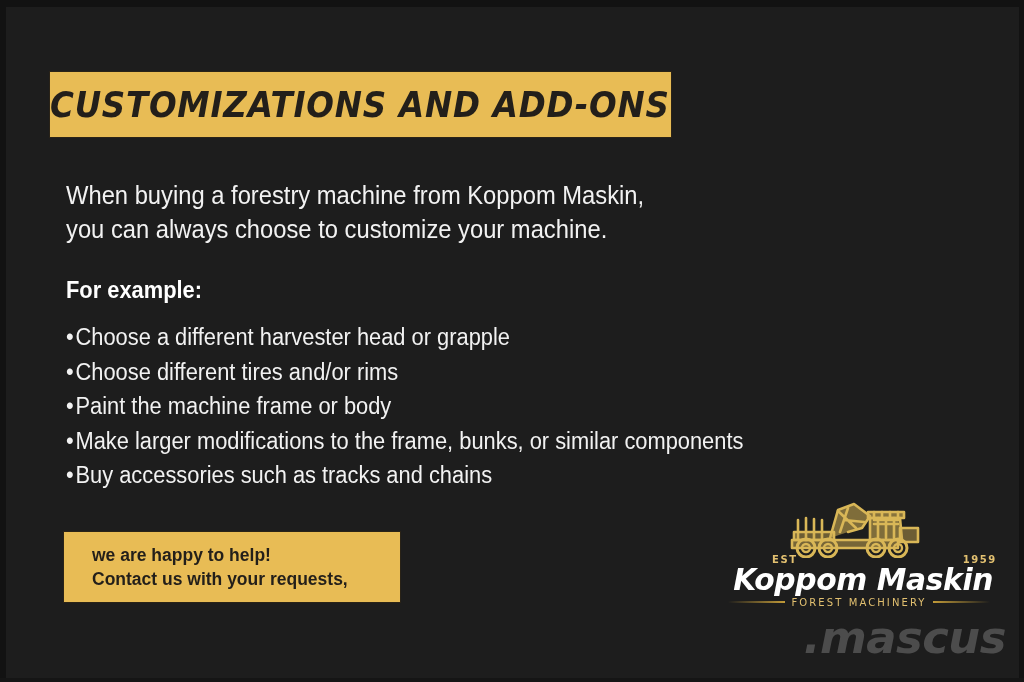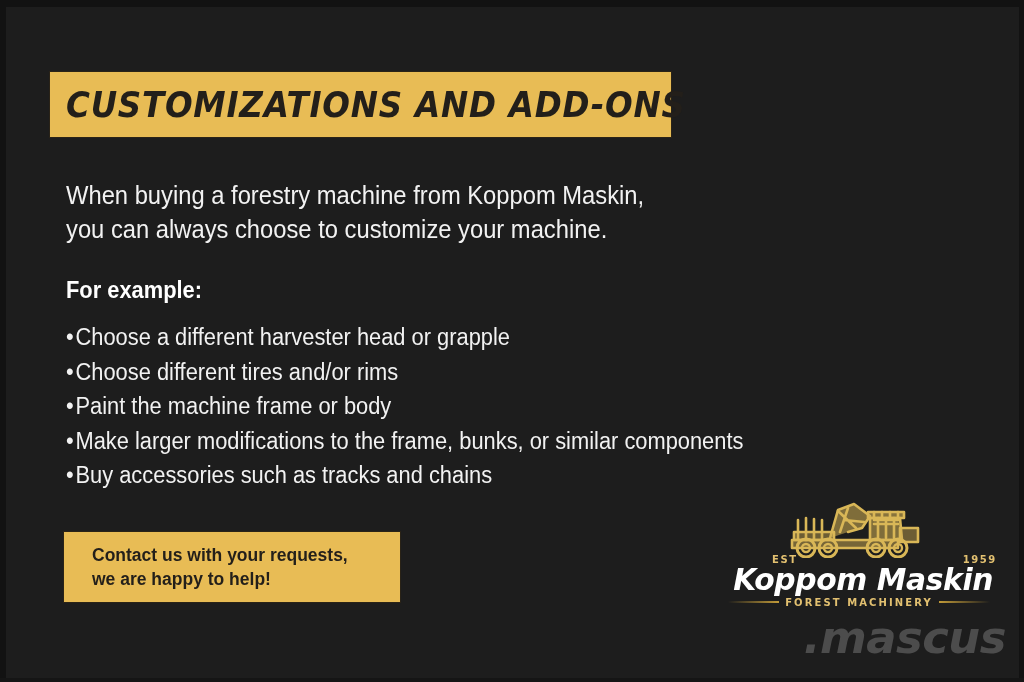--- a/index.html
+++ b/index.html
@@ -32,21 +32,21 @@
   .banner {
     position: absolute;
     left: 50px;
     top: 72px;
     width: 621px;
     height: 65px;
     background: #e8bc55;
     box-shadow: 0 0 0 1px #2a2317;
     display: flex;
     align-items: center;
-    padding-left: 16px;
+    padding-left: 0;
     box-sizing: border-box;
   }
   .banner-title {
     font-family: "DejaVu Sans", sans-serif;
     font-style: italic;
     font-weight: bold;
     font-size: 35px;
     letter-spacing: 0.8px;
     color: #231f1a;
     transform: scaleX(0.93);
@@ -202,21 +202,21 @@
     height: 1.5px;
     background: linear-gradient(90deg, rgba(200,160,60,0) 0%, #c19a38 100%);
   }
   .logo-tagrow .rule.right {
     background: linear-gradient(270deg, rgba(200,160,60,0) 0%, #c19a38 100%);
   }
   .logo-tagline {
     flex: 0 0 auto;
     color: #e2c070;
     font-size: 10px;
-    font-weight: bold;
+    font-weight: normal;
     letter-spacing: 2.1px;
     font-family: "DejaVu Sans", sans-serif;
     white-space: nowrap;
   }
 
   
   .watermark {
     position: absolute;
     left: 744px;
     top: 612px;
@@ -256,22 +256,22 @@
 
   <ul class="bullets">
     <li><span class="dot">•</span><span>Choose a different harvester head or grapple</span></li>
     <li><span class="dot">•</span><span>Choose different tires and/or rims</span></li>
     <li><span class="dot">•</span><span>Paint the machine frame or body</span></li>
     <li><span class="dot">•</span><span>Make larger modifications to the frame, bunks, or similar components</span></li>
     <li><span class="dot">•</span><span>Buy accessories such as tracks and chains</span></li>
   </ul>
 
   <div class="contact-box">
+    <div class="cline">we are happy to help!</div>
     <div class="cline">Contact us with your requests,</div>
-    <div class="cline">we are happy to help!</div>
   </div>
 
   <div class="logo">
 
     <svg class="logo-machine" viewBox="0 0 160 60">
       <g fill="none" stroke="#d9b757" stroke-width="2.6" stroke-linejoin="round" stroke-linecap="round">
 
         <path d="M52 40 L60 12 L76 6 L92 18 L84 30 L70 34" fill="#cfae52" fill-opacity="0.55"></path>
         <path d="M60 13 L78 30 M70 10 L62 34 M66 22 L86 24"></path>
 

